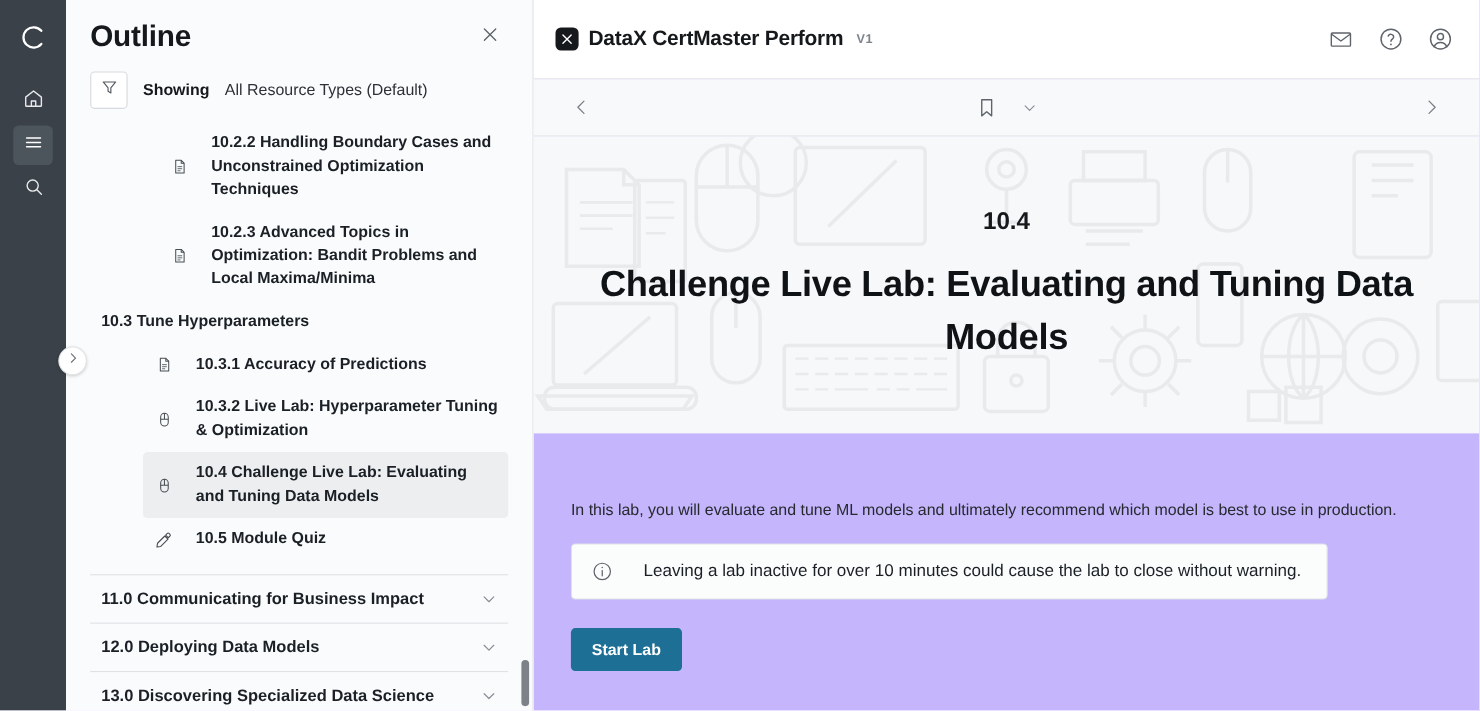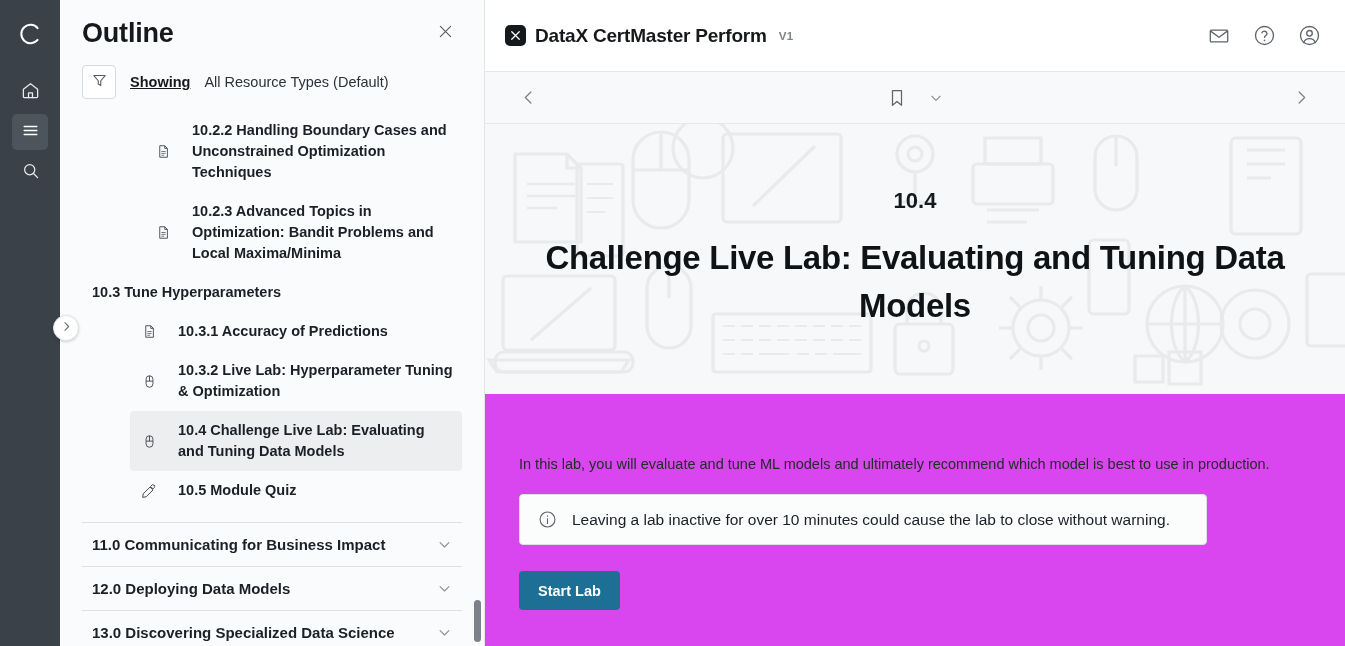--- a/index.html
+++ b/index.html
@@ -57,21 +57,21 @@
   .outline-title { font-size: 27px; font-weight: bold; color: #16191c; letter-spacing: -.2px; }
   .close-btn { width: 30px; height: 30px; display: flex; align-items: center; justify-content: center;
                color: #5c6168; cursor: pointer; }
 
   .filter-row { display: flex; align-items: center; gap: 14px; padding: 10px 22px 12px 22px; }
   .filter-box {
     width: 34px; height: 34px; border: 1px solid #d6d9dd; border-radius: 4px;
     background: #fff; display: flex; align-items: center; justify-content: center;
     color: #555b62; cursor: pointer; flex: 0 0 34px;
   }
-  .showing-label { font-size: 14.5px; font-weight: bold; color: #16191c; text-decoration: underline; }
+  .showing-label { font-size: 14.5px; font-weight: bold; color: #16191c; }
   .showing-value { font-size: 14.5px; color: #2c3136; }
 
   .outline-scroll {
     flex: 1; overflow: hidden; position: relative;
     padding: 0 22px 0 22px;
   }
   .toc-item {
     display: flex; align-items: center; gap: 20px;
     padding: 9px 8px 9px 10px; border-radius: 4px;
     cursor: pointer;
@@ -94,21 +94,21 @@
 
   .scrollbar-track {
     position: absolute; right: 3px; top: 0; width: 7px; height: 646px; background: transparent;
   }
   .scrollbar-thumb {
     position: absolute; right: 3px; top: 600px; width: 7px; height: 42px;
     background: #7c8288; border-radius: 4px; cursor: pointer;
   }
 
   
-  .main { flex: 1; height: 646px; background: #d946ef; display: flex; flex-direction: column; min-width: 0; }
+  .main { flex: 1; height: 646px; background: #c4b5fd; display: flex; flex-direction: column; min-width: 0; }
   .topbar {
     height: 72px; flex: 0 0 72px; border-bottom: 1px solid #e6e8ea;
     display: flex; align-items: center; padding: 0 22px 0 20px; background: #fff;
   }
   .brand { display: flex; align-items: center; gap: 9px; }
   .brand-logo {
     width: 21px; height: 21px; border-radius: 5px; background: #16191c;
     display: flex; align-items: center; justify-content: center; color: #fff;
   }
   .brand-name { font-size: 19px; font-weight: bold; color: #16191c; letter-spacing: -.2px; }
@@ -139,21 +139,21 @@
     position: relative; z-index: 2;
     font-size: 33px; font-weight: bold; color: #101315; text-align: center;
     line-height: 48px; max-width: 790px; letter-spacing: -.3px;
   }
 
   .content { padding: 60px 34px 0 34px; }
   .lead { font-size: 14.5px; color: #26292d; line-height: 20px; }
   .callout {
     margin-top: 20px; max-width: 688px;
     border: 1px solid #dfe2e5; border-radius: 4px; background: #fbfcfc;
-    padding: 15px 18px; display: flex; align-items: center; gap: 14px;
+    padding: 15px 18px; display: flex; align-items: center; gap: 27px;
   }
   .callout-ic { flex: 0 0 20px; color: #5f646b; display: flex; align-items: center; }
   .callout-tx { font-size: 15.5px; color: #1b2026; }
   .start-btn {
     margin-top: 26px; display: inline-flex; align-items: center; justify-content: center;
     background: #1d6f96; color: #ffffff; border: none; border-radius: 4px;
     padding: 0 19px; height: 39px; font-size: 14.5px; font-weight: bold;
     font-family: "Liberation Sans", sans-serif; cursor: pointer;
   }
 </style>

